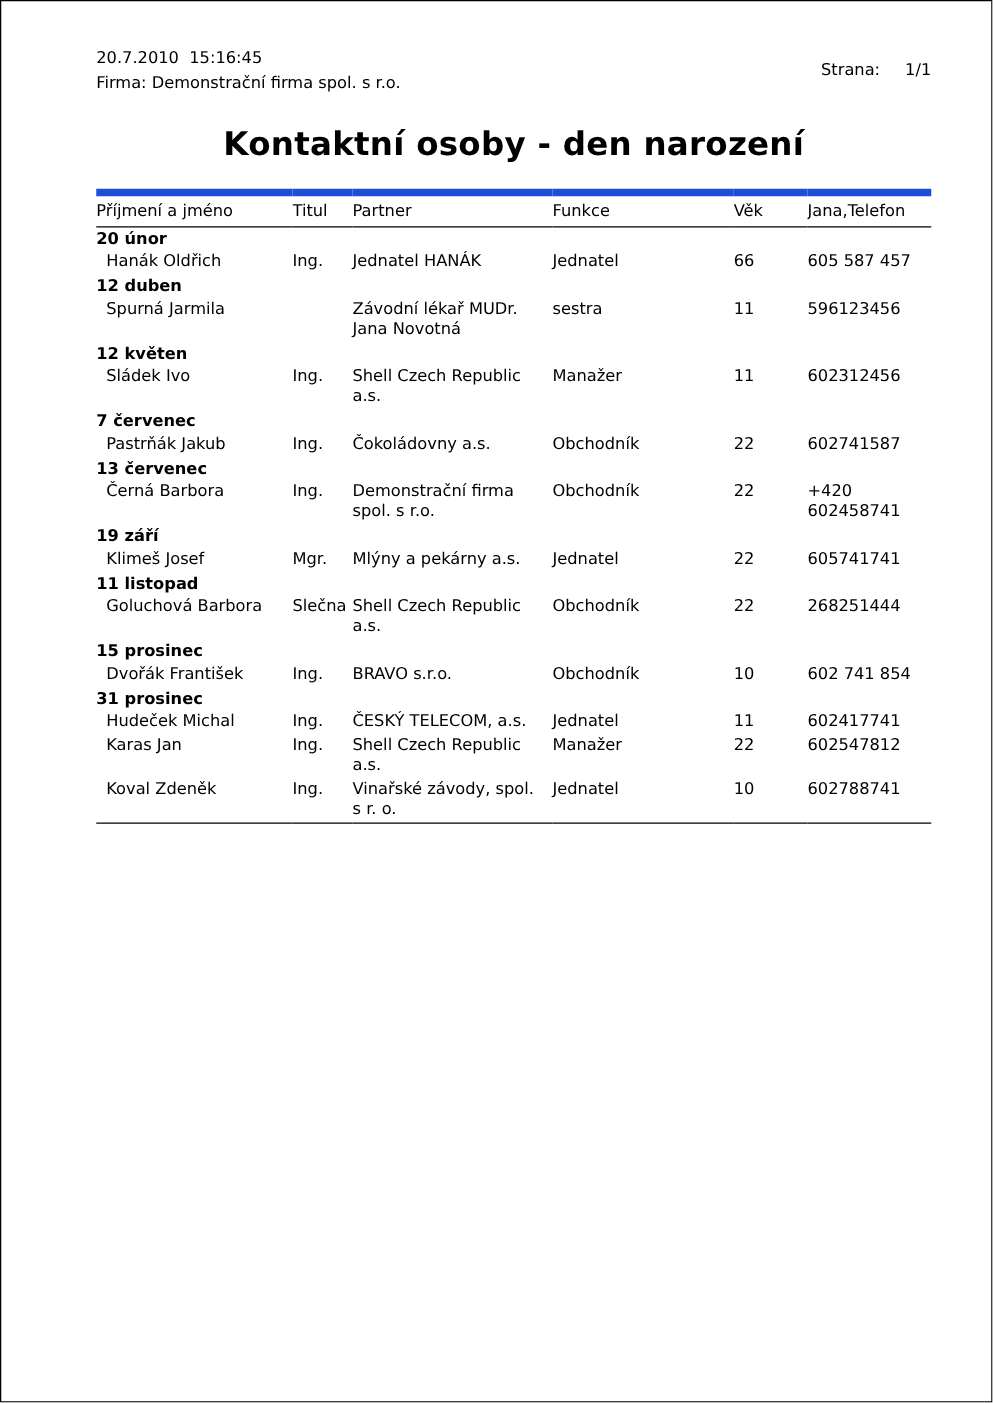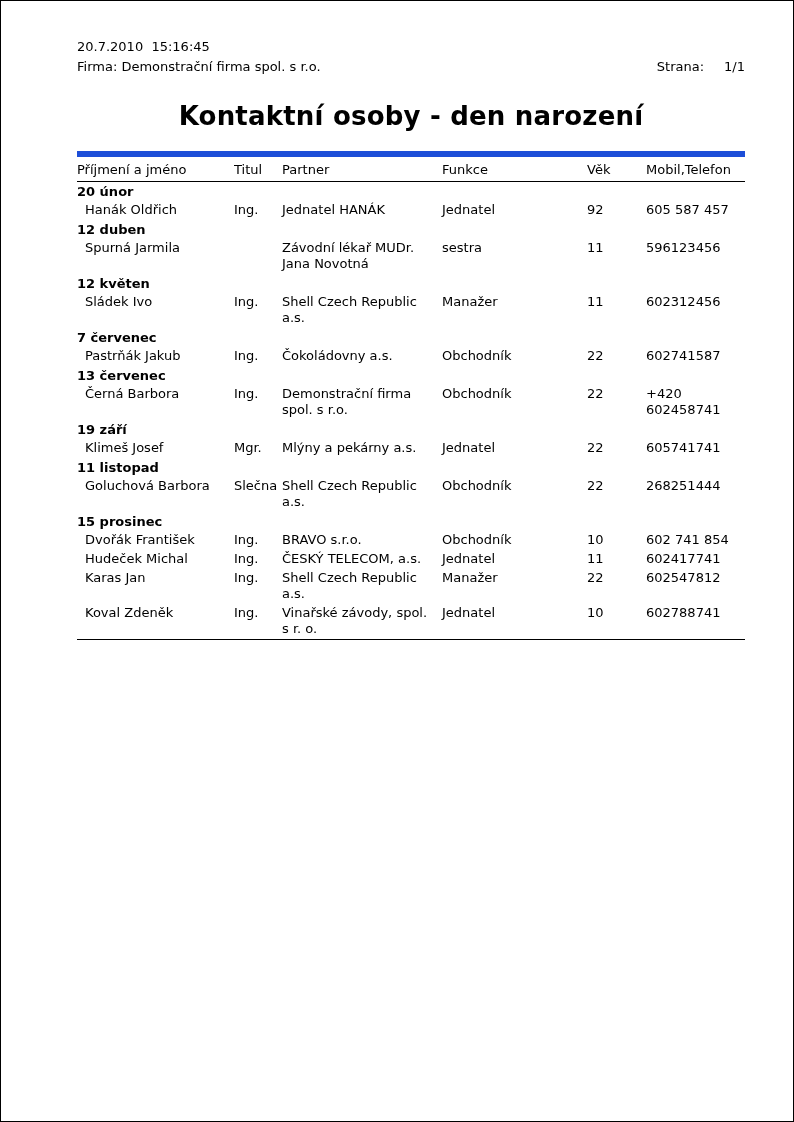--- a/index.html
+++ b/index.html
@@ -13,21 +13,21 @@
     font-family: "DejaVu Sans", "Liberation Sans", sans-serif;
     color: #000000;
     overflow: hidden;
   }
   .inner {
     padding: 36px 48px 0 76px;
   }
   .report-header {
     display: flex;
     justify-content: space-between;
-    align-items: flex-end;
+    align-items: center;
     font-size: 13px;
   }
   .header-left div { line-height: 20px; }
   .ws-pre { white-space: pre; }
   .header-right { line-height: 20px; }
   .header-right .page-num { margin-left: 20px; }
   .report-title {
     text-align: center;
     font-size: 26px;
     font-weight: bold;
@@ -95,33 +95,33 @@
           <col class="c-age">
           <col class="c-phone">
       </colgroup>
       <thead>
         <tr id="table-head-row">
             <th>Příjmení a jméno</th>
             <th>Titul</th>
             <th>Partner</th>
             <th>Funkce</th>
             <th>Věk</th>
-            <th>Mobil,Telefon</th>
+            <th>Jana,Telefon</th>
           </tr>
       </thead>
       <tbody id="table-body">
           <tr class="group-row">
             <td colspan="6">20 únor</td>
           </tr>
           <tr class="data-row">
             <td class="cell-name">Hanák Oldřich</td>
             <td class="cell-title">Ing.</td>
             <td class="cell-partner">Jednatel HANÁK</td>
             <td class="cell-function">Jednatel</td>
-            <td class="cell-age">92</td>
+            <td class="cell-age">66</td>
             <td class="cell-phone">605 587 457</td>
           </tr>
           <tr class="group-row">
             <td colspan="6">12 duben</td>
           </tr>
           <tr class="data-row">
             <td class="cell-name">Spurná Jarmila</td>
             <td class="cell-title"></td>
             <td class="cell-partner">Závodní lékař MUDr. Jana Novotná</td>
             <td class="cell-function">sestra</td>
@@ -187,20 +187,23 @@
             <td colspan="6">15 prosinec</td>
           </tr>
           <tr class="data-row">
             <td class="cell-name">Dvořák František</td>
             <td class="cell-title">Ing.</td>
             <td class="cell-partner">BRAVO s.r.o.</td>
             <td class="cell-function">Obchodník</td>
             <td class="cell-age">10</td>
             <td class="cell-phone">602 741 854</td>
           </tr>
+          <tr class="group-row">
+            <td colspan="6">31 prosinec</td>
+          </tr>
           <tr class="data-row">
             <td class="cell-name">Hudeček Michal</td>
             <td class="cell-title">Ing.</td>
             <td class="cell-partner">ČESKÝ TELECOM, a.s.</td>
             <td class="cell-function">Jednatel</td>
             <td class="cell-age">11</td>
             <td class="cell-phone">602417741</td>
           </tr>
           <tr class="data-row">
             <td class="cell-name">Karas Jan</td>

